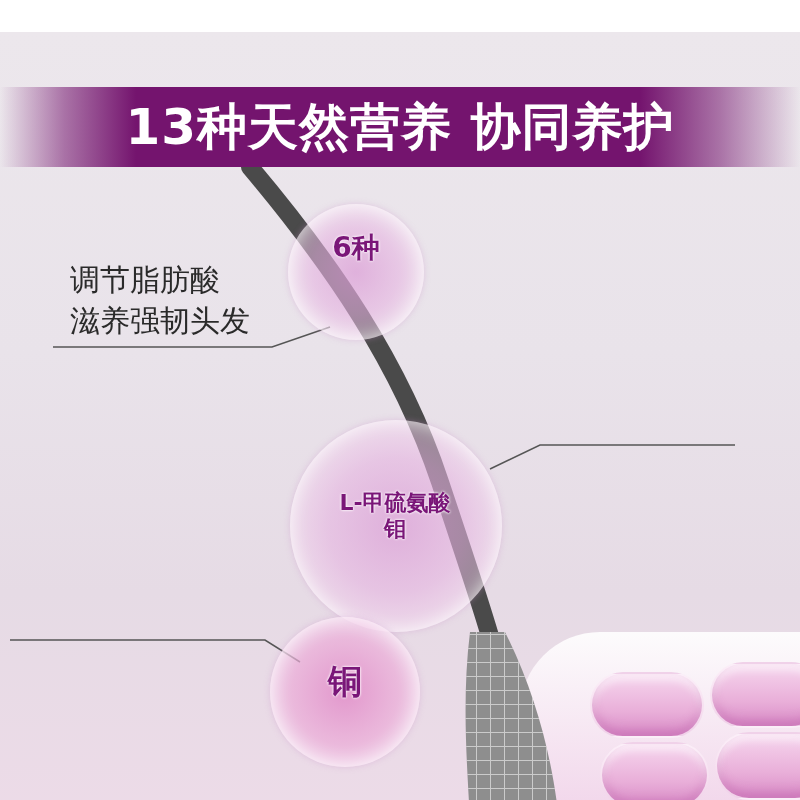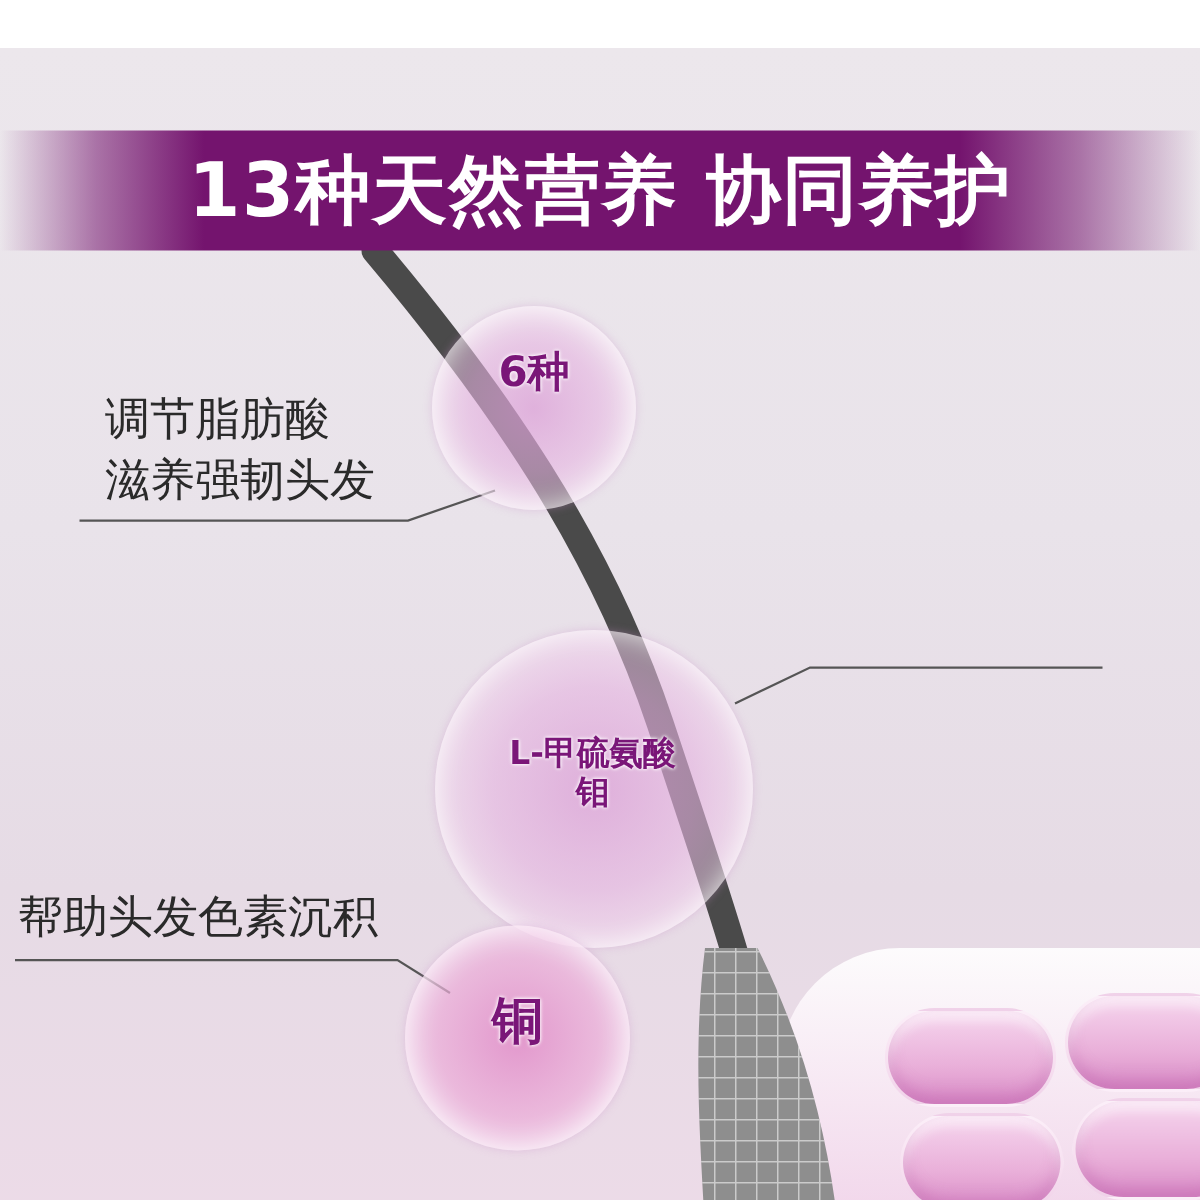--- a/index.html
+++ b/index.html
@@ -95,17 +95,14 @@
 
   <div class="bubble" style="left:270px;top:585px;width:150px;height:150px;background: radial-gradient(circle at 50% 50%, rgba(225,140,200,0.85) 0%, rgba(235,170,215,0.7) 50%, rgba(250,225,245,0.6) 80%, rgba(255,255,255,0.5) 100%);"></div>
   <div class="bubble-text" style="left:300px;top:630px;width:90px;font-size:34px;">
     <div>铜</div>
   </div>
 
   <div class="label" style="left:70px;top:228px;">
     <div>调节脂肪酸</div>
     <div>滋养强韧头发</div>
   </div>
-  <div class="label" style="left:12px;top:560px;">
-    <div>帮助头发色素沉积</div>
-  </div>
 
 </div>
 
 </body></html>

